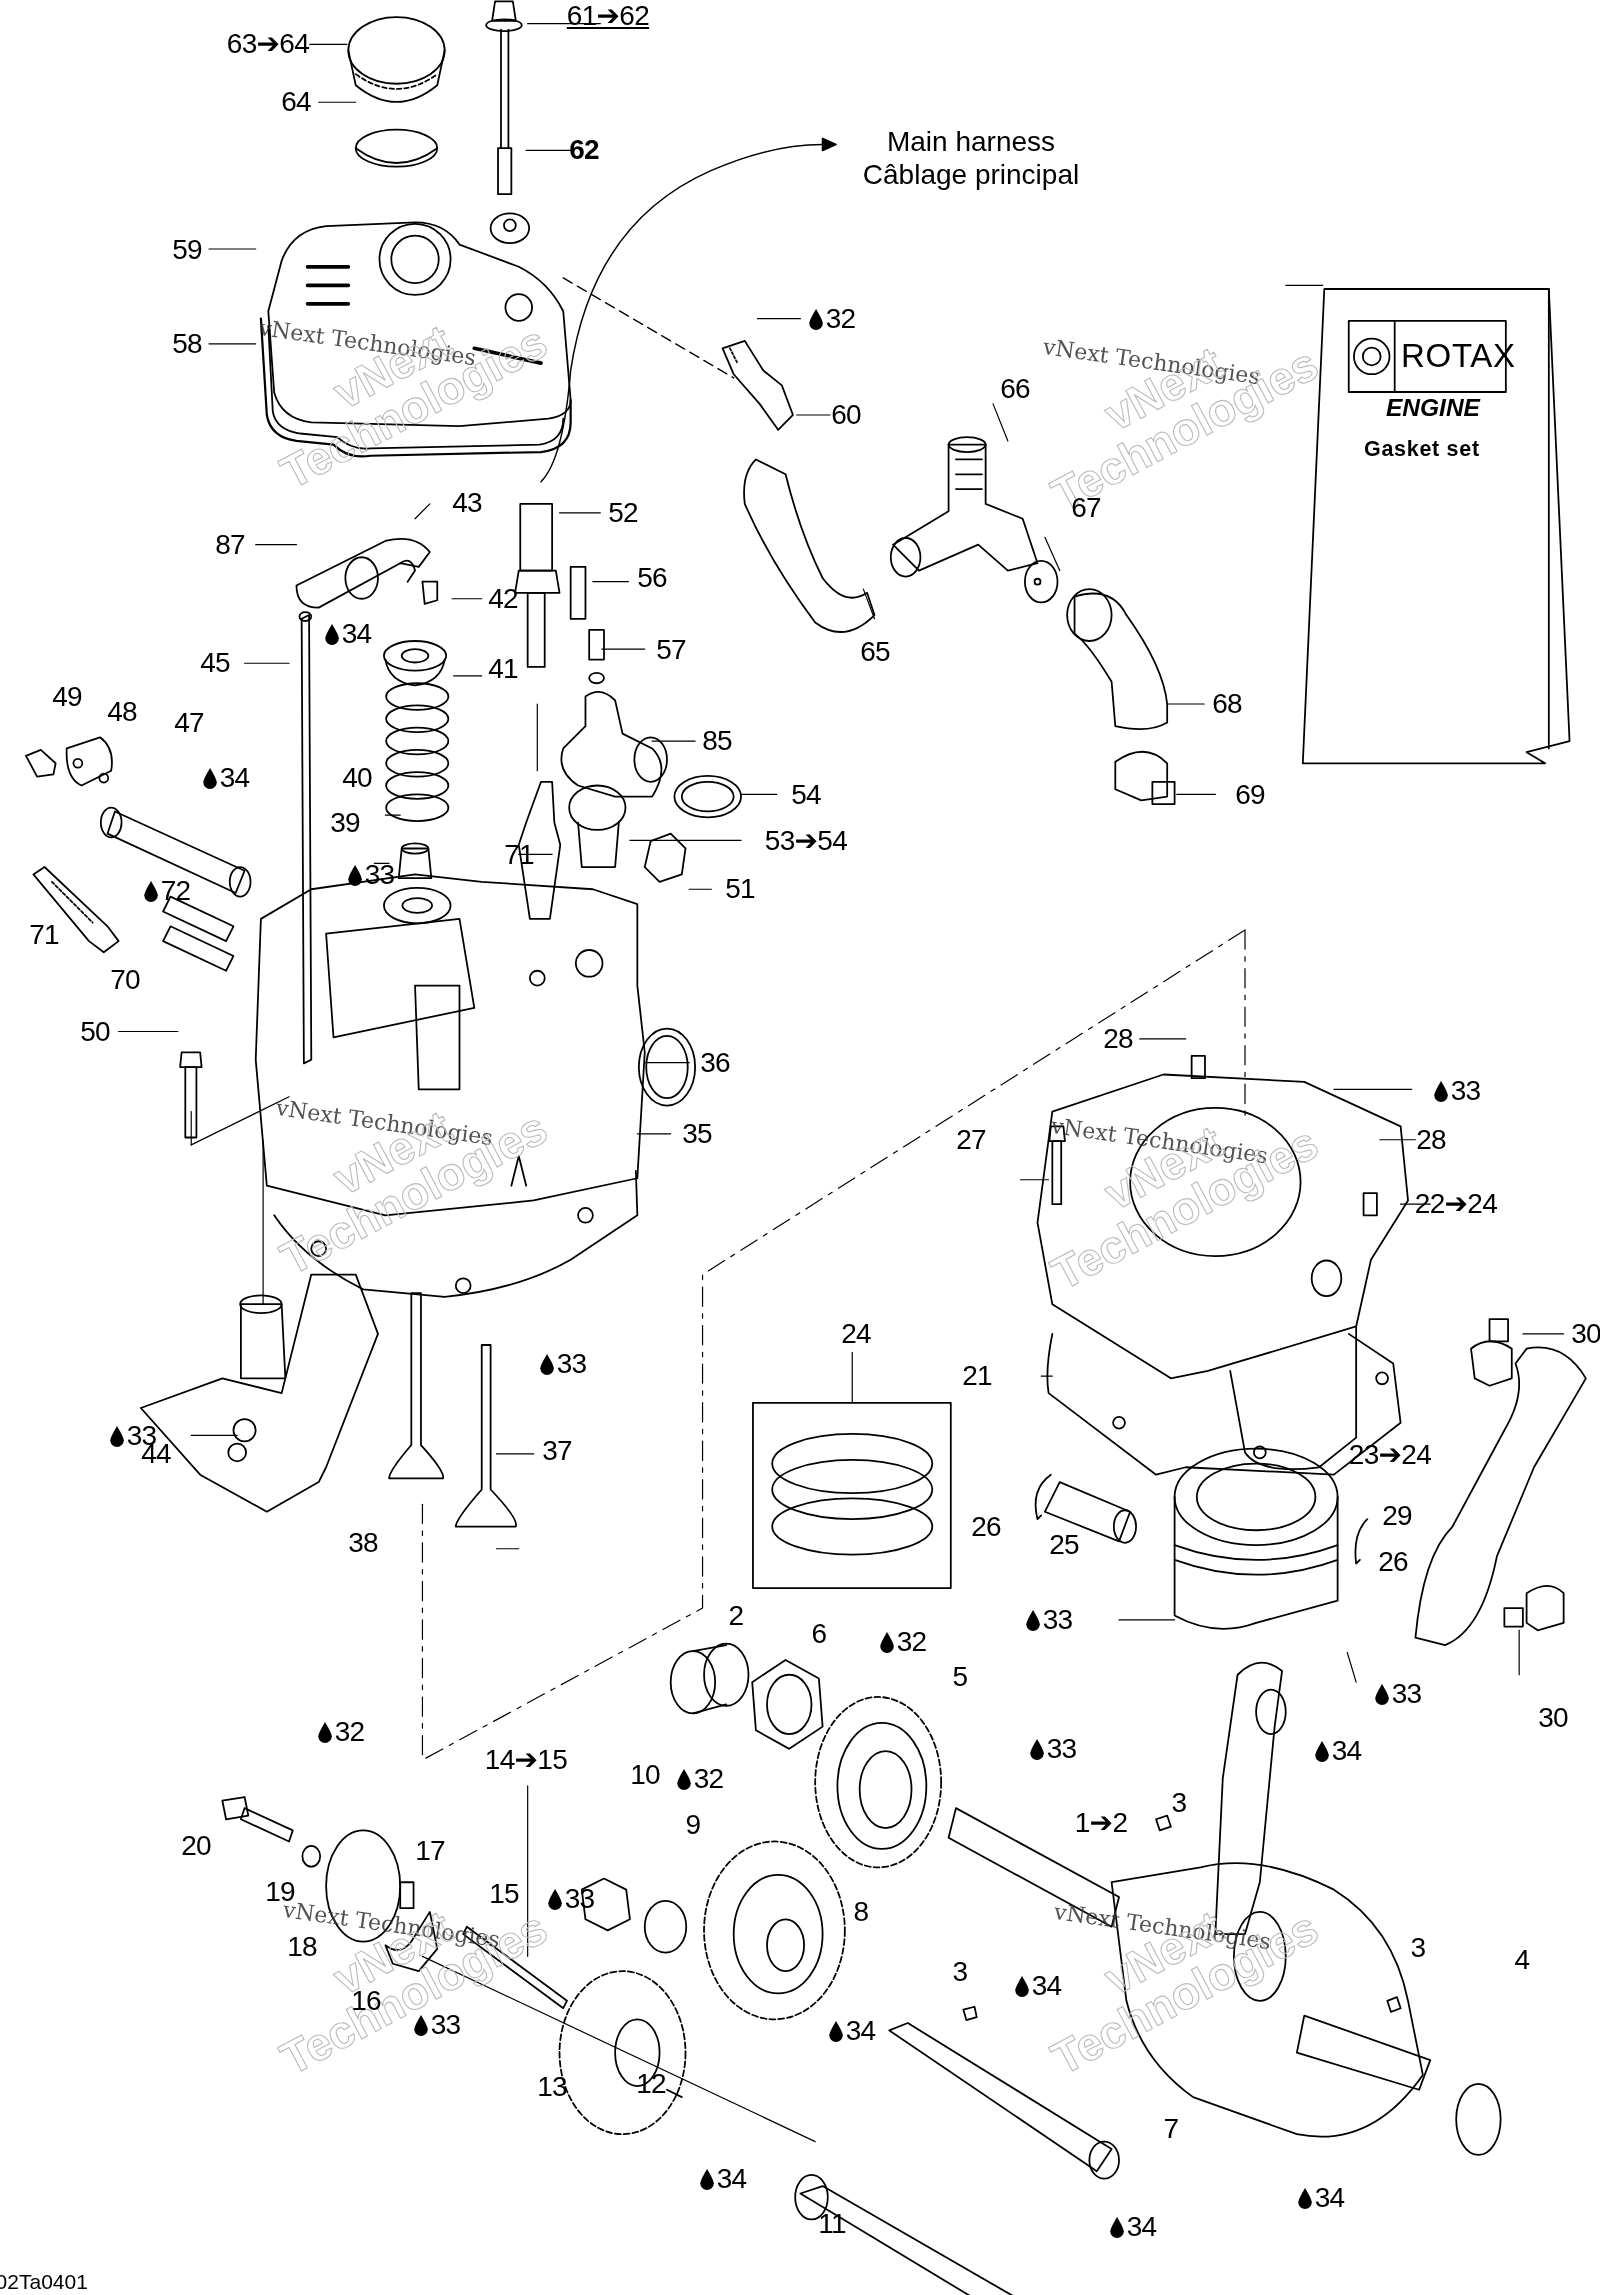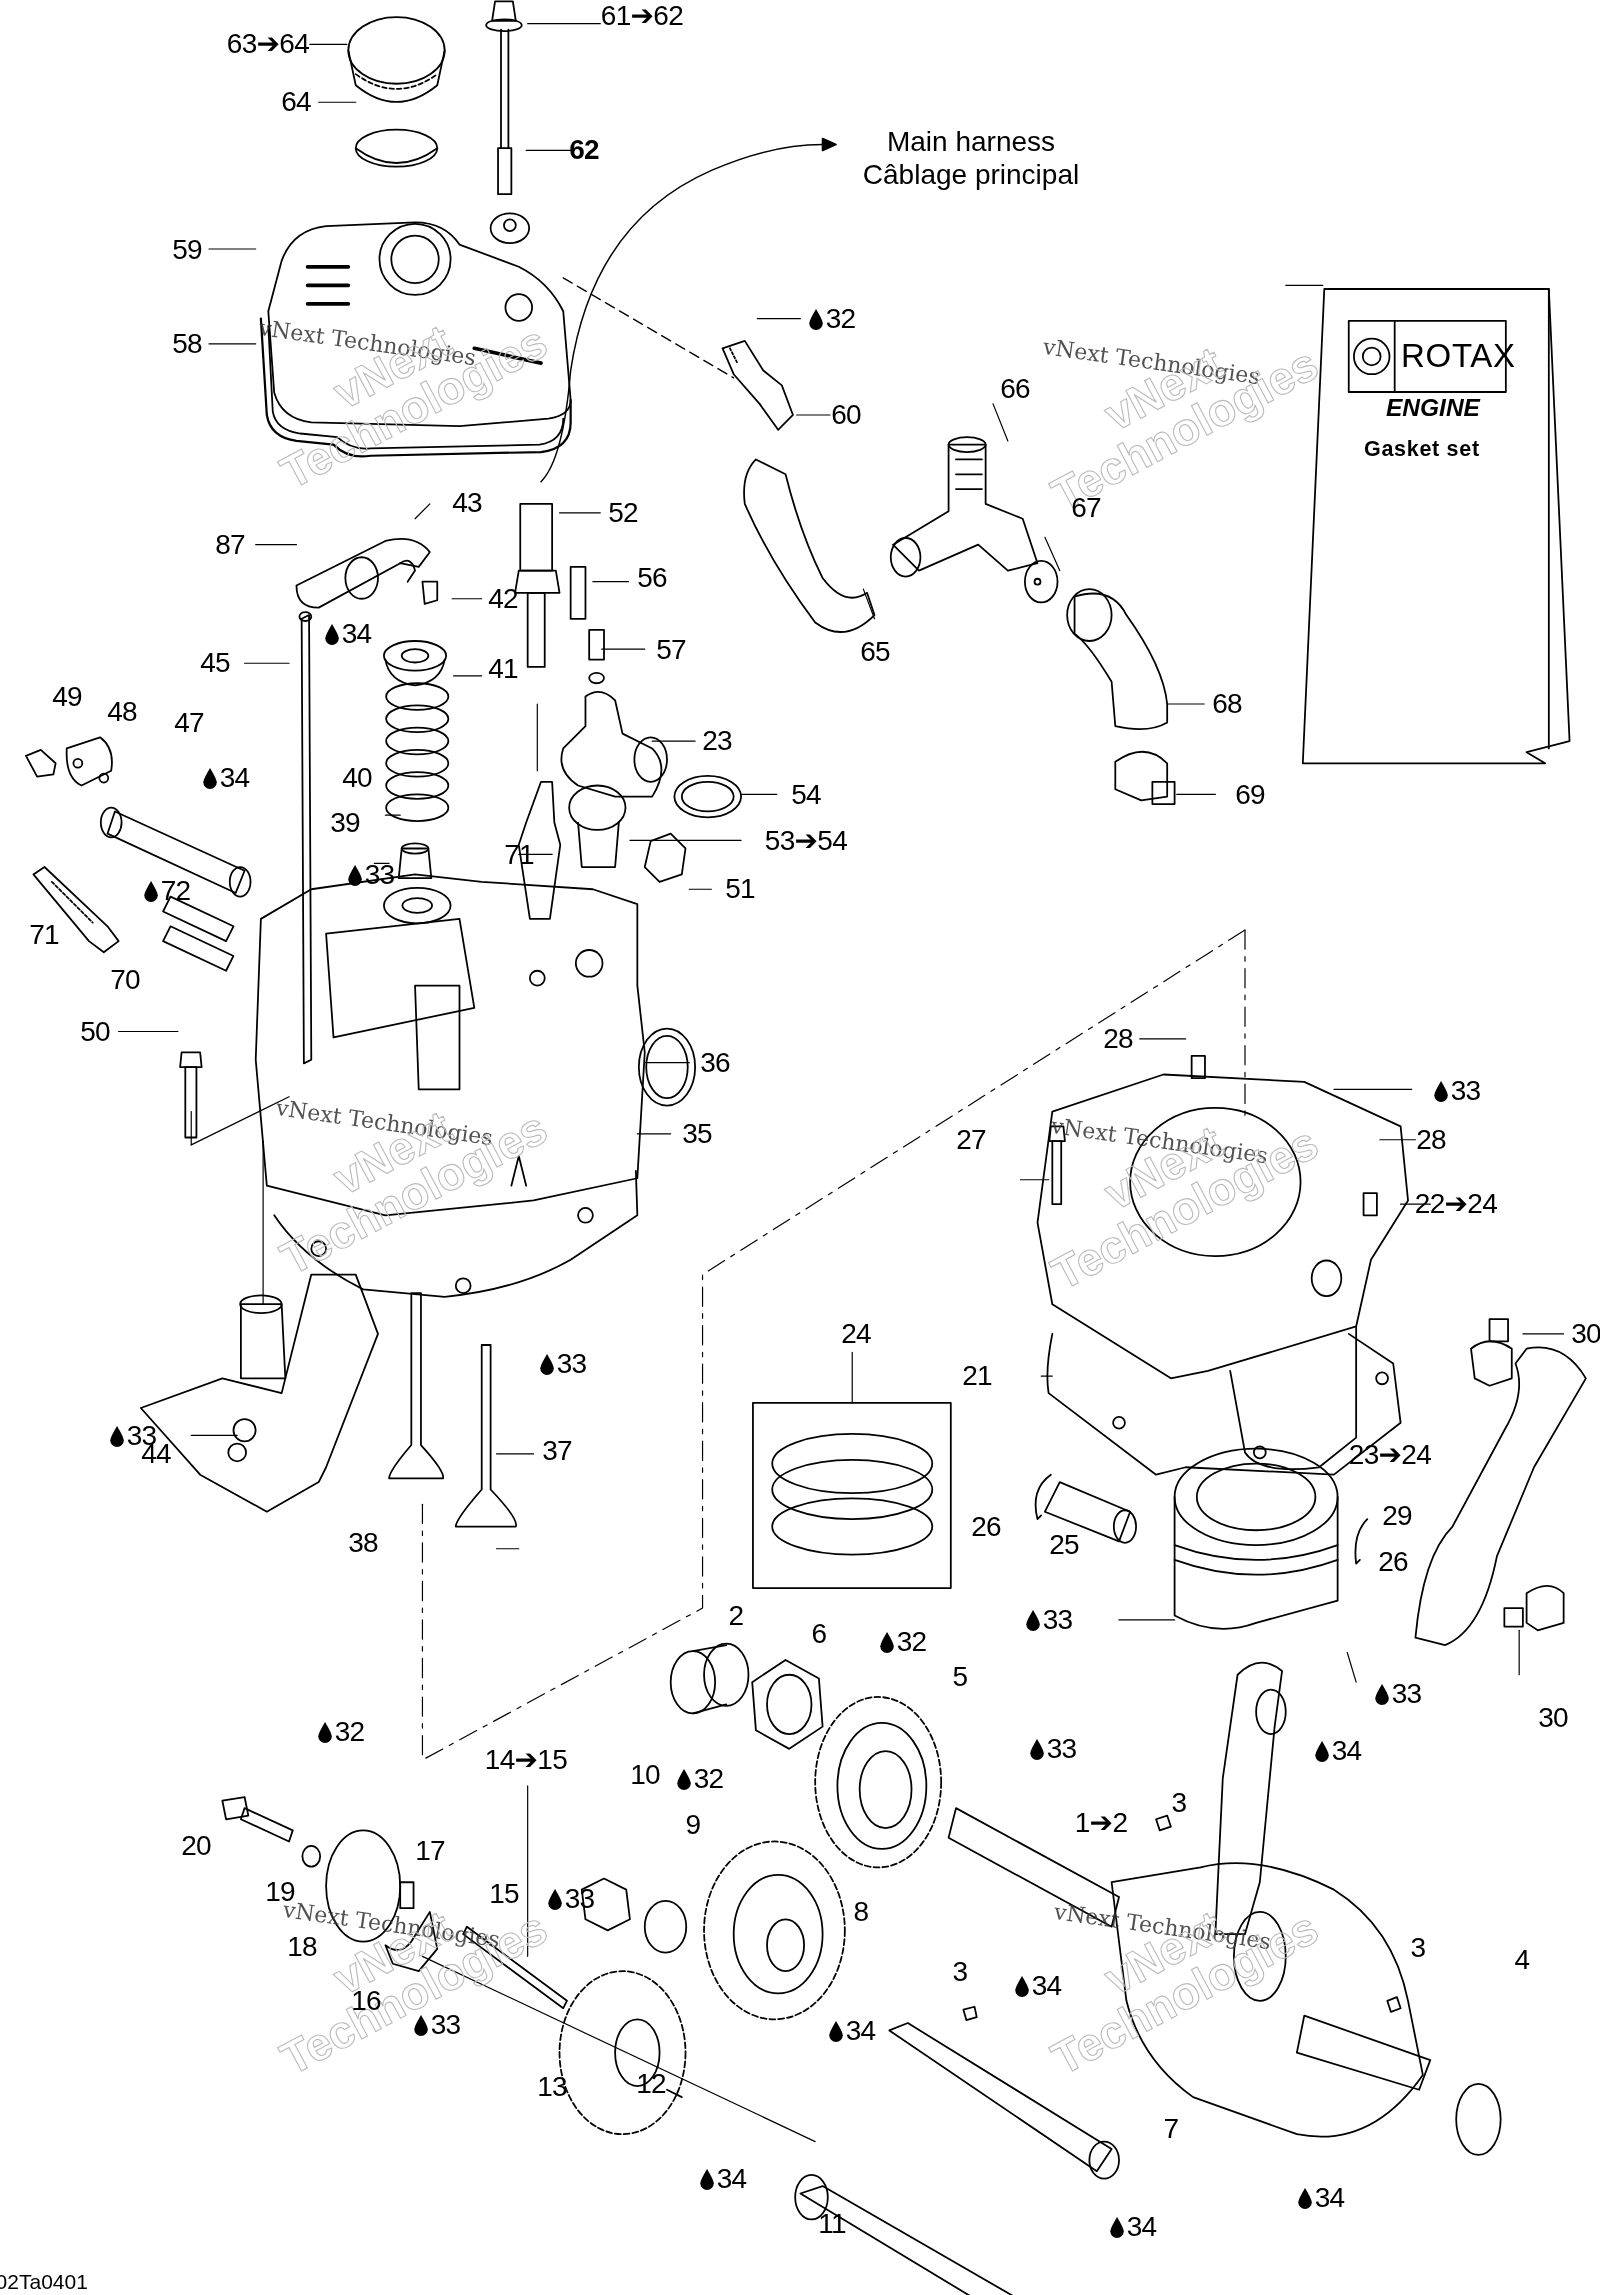--- a/index.html
+++ b/index.html
@@ -449,21 +449,21 @@
 </div>
 <div class="wm-outline" style="left:1023px; top:2001px;">
   <div>vNext</div>
   <div>Technologies</div>
 </div>
 
 <div class="footer-code">02Ta0401</div>
 
 <div id="callouts">
     <div class="lbl" style="left: 268px; top: 44px;"><span>63➔64</span></div>
-    <div class="lbl" style="left: 642px; top: 16.3px;"><span>61➔62</span></div>
+    <div class="lbl" style="left: 608px; top: 16.3px; text-decoration: underline;"><span>61➔62</span></div>
     <div class="lbl" style="left: 296px; top: 102px;"><span>64</span></div>
     <div class="lbl" style="left: 584px; top: 150px; font-weight: bold;"><span>62</span></div>
     <div class="lbl" style="left: 187px; top: 250px;"><span>59</span></div>
     <div class="lbl" style="left: 187px; top: 344px;"><span>58</span></div>
     <div class="lbl" style="left: 832px; top: 319px;"><svg class="drop" viewBox="0 0 20 28">
         <path d="M10 0 Q19 15 19 19 A9 9 0 0 1 1 19 Q1 15 10 0 Z" fill="#000"></path>
       </svg><span>32</span></div>
     <div class="lbl" style="left: 846px; top: 415px;"><span>60</span></div>
     <div class="lbl" style="left: 1015px; top: 389px;"><span>66</span></div>
     <div class="lbl" style="left: 1086px; top: 508px;"><span>67</span></div>
@@ -474,21 +474,21 @@
     <div class="lbl" style="left: 230px; top: 545px;"><span>87</span></div>
     <div class="lbl" style="left: 623px; top: 513px;"><span>52</span></div>
     <div class="lbl" style="left: 503px; top: 599px;"><span>42</span></div>
     <div class="lbl" style="left: 348px; top: 634px;"><svg class="drop" viewBox="0 0 20 28">
         <path d="M10 0 Q19 15 19 19 A9 9 0 0 1 1 19 Q1 15 10 0 Z" fill="#000"></path>
       </svg><span>34</span></div>
     <div class="lbl" style="left: 652px; top: 578px;"><span>56</span></div>
     <div class="lbl" style="left: 671px; top: 650px;"><span>57</span></div>
     <div class="lbl" style="left: 215px; top: 663px;"><span>45</span></div>
     <div class="lbl" style="left: 503px; top: 669px;"><span>41</span></div>
-    <div class="lbl" style="left: 717px; top: 741px;"><span>23</span></div>
+    <div class="lbl" style="left: 717px; top: 741px;"><span>85</span></div>
     <div class="lbl" style="left: 67px; top: 697px;"><span>49</span></div>
     <div class="lbl" style="left: 122px; top: 712px;"><span>48</span></div>
     <div class="lbl" style="left: 189px; top: 723px;"><span>47</span></div>
     <div class="lbl" style="left: 226px; top: 778px;"><svg class="drop" viewBox="0 0 20 28">
         <path d="M10 0 Q19 15 19 19 A9 9 0 0 1 1 19 Q1 15 10 0 Z" fill="#000"></path>
       </svg><span>34</span></div>
     <div class="lbl" style="left: 357px; top: 778px;"><span>40</span></div>
     <div class="lbl" style="left: 806px; top: 795px;"><span>54</span></div>
     <div class="lbl" style="left: 345px; top: 823px;"><span>39</span></div>
     <div class="lbl" style="left: 519px; top: 855px;"><span>71</span></div>

